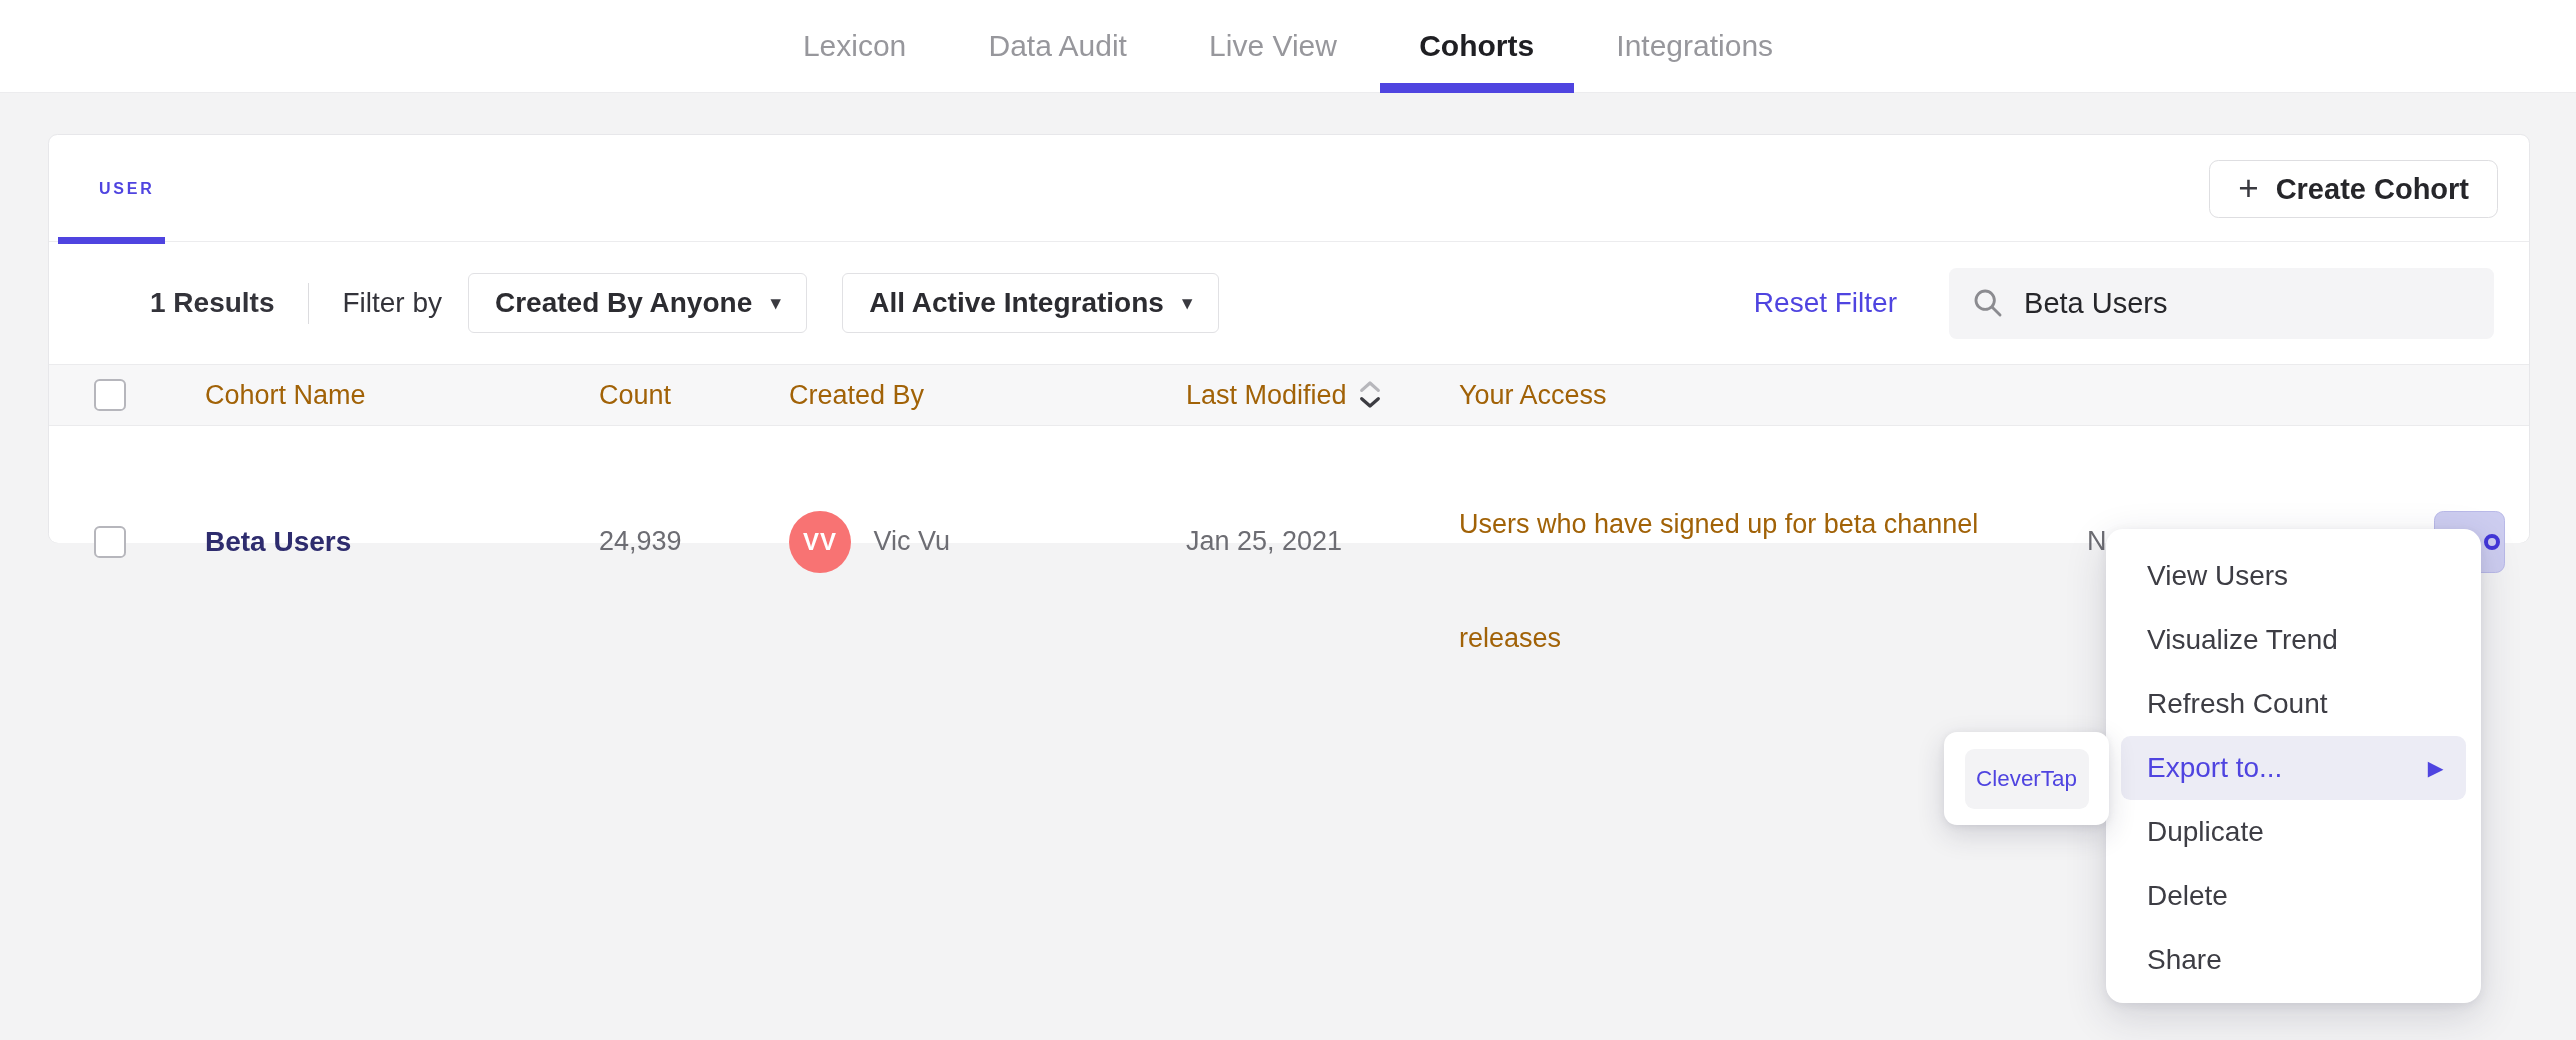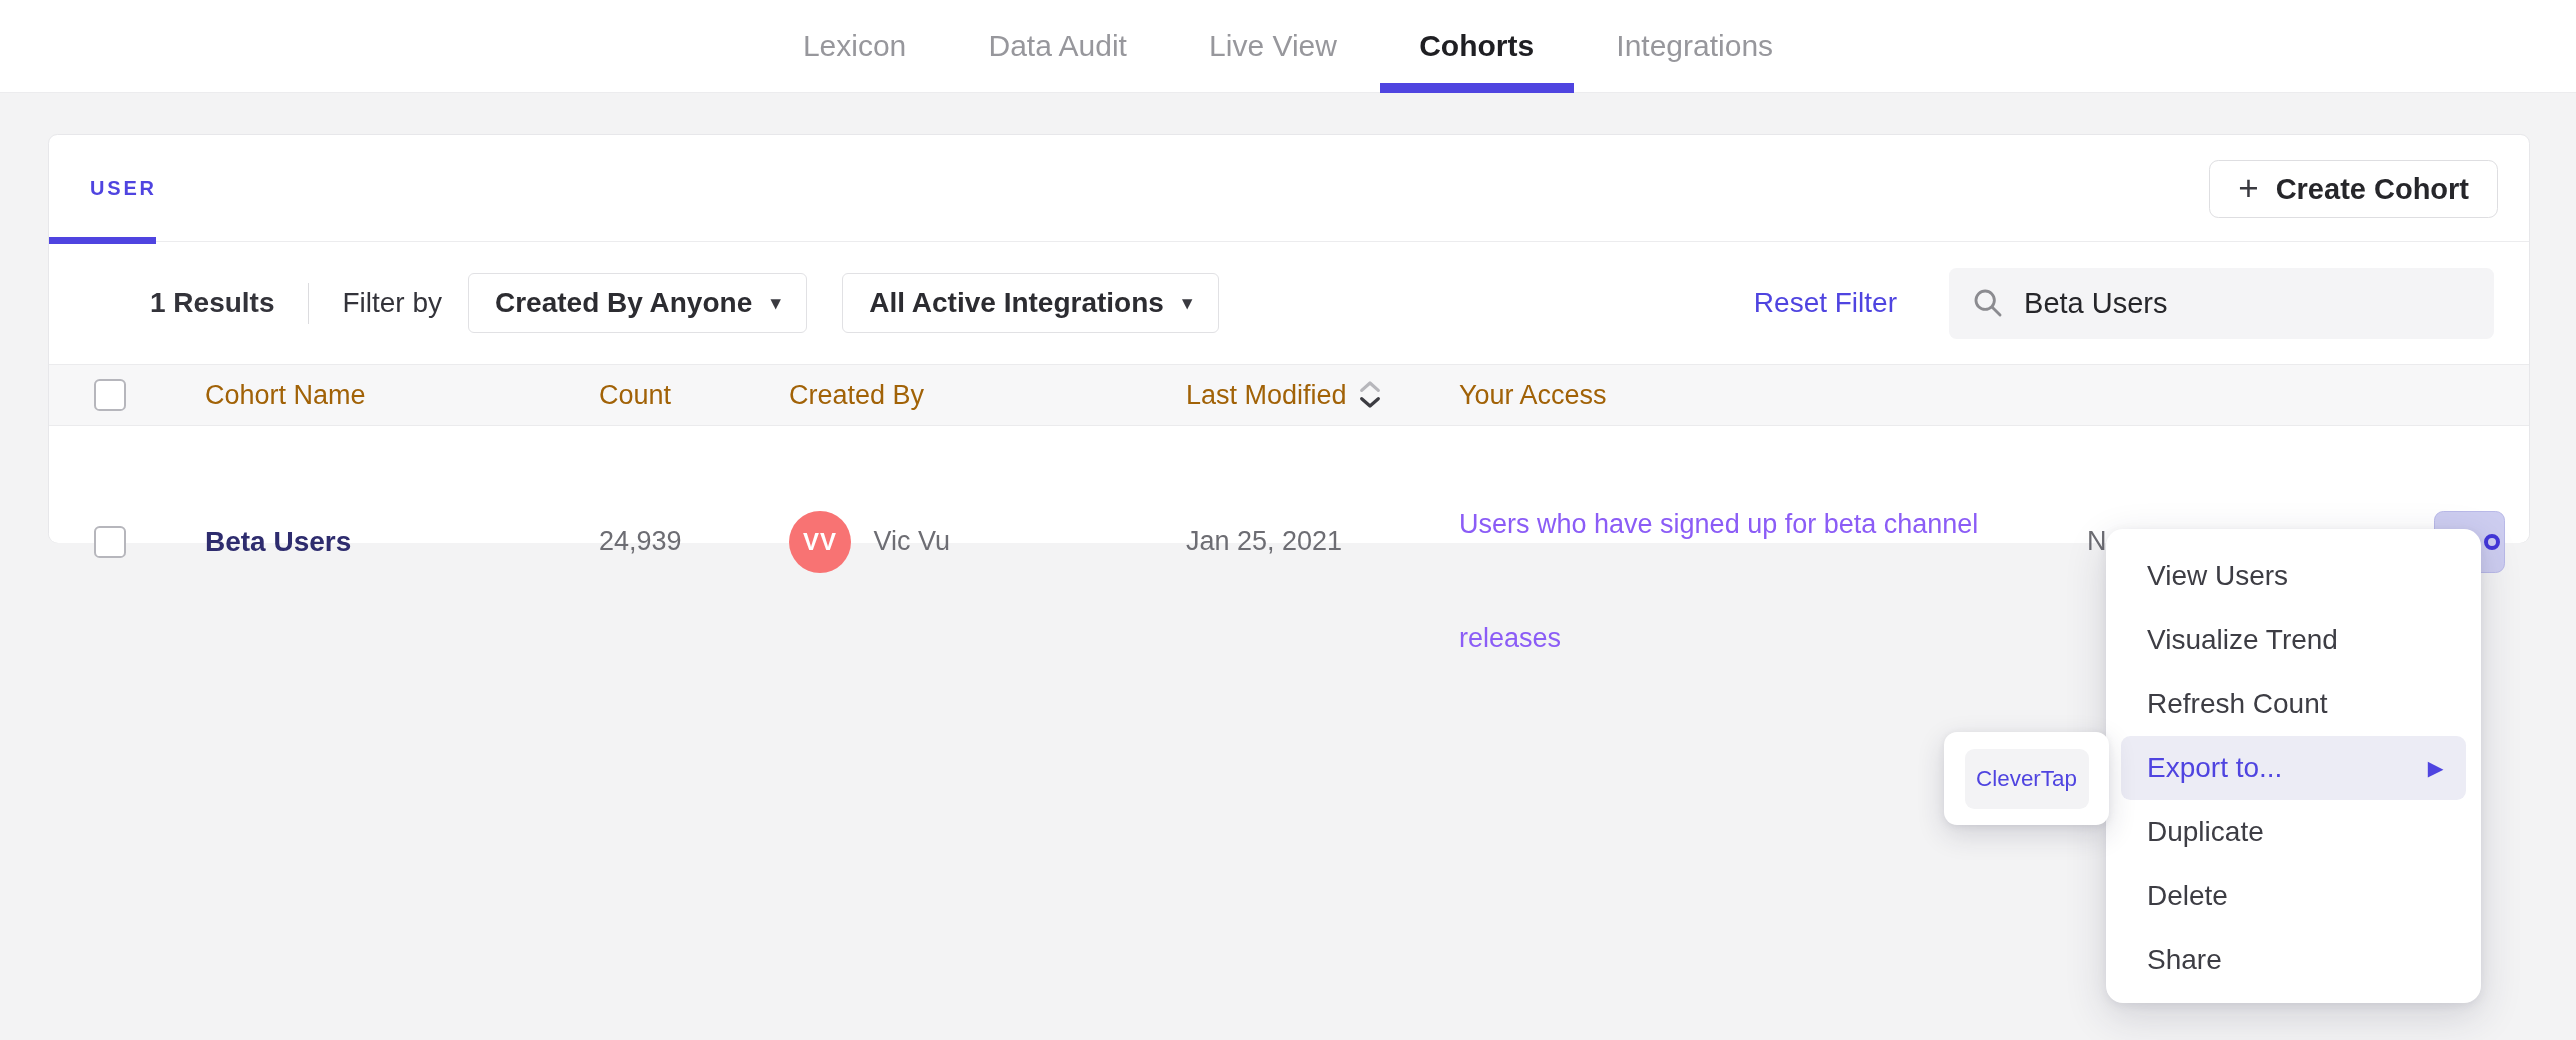--- a/index.html
+++ b/index.html
@@ -36,22 +36,22 @@
 
   
   .card{
     position:absolute;left:48px;top:134px;width:2482px;height:409px;
     background:#ffffff;border:0.9px solid #e7e7ea;border-radius:9.3px;
   }
   .card-tabs{
     position:relative;height:107px;border-bottom:1.9px solid #ececee;
   }
   .user-tab{
-    position:absolute;left:0;top:0;height:107px;display:flex;align-items:center;
-    padding:0 41px;color:var(--accent);font-size:20px;font-weight:700;
+    position:absolute;left:9px;top:0;height:107px;display:flex;align-items:center;
+    padding:0 41px;color:var(--accent);font-size:16px;font-weight:700;
     letter-spacing:2.8px;cursor:pointer;
   }
   .user-tab::after{
     content:"";position:absolute;left:0;bottom:-1.9px;width:107px;height:6.5px;
     background:var(--accent);
   }
   .create-btn{
     position:absolute;right:31px;top:25px;height:58px;
     display:flex;align-items:center;gap:17px;padding:0 28px;
     background:#ffffff;border:1.9px solid #dedee1;border-radius:9.3px;
@@ -106,21 +106,21 @@
   .checkbox{
     width:32px;height:32px;background:#fff;border:2.8px solid #b6b6bc;
     border-radius:5.6px;cursor:pointer;
   }
   .cohort-link{color:var(--cohort-link);font-weight:700;font-size:28px;cursor:pointer;}
   .avatar{
     width:62px;height:62px;border-radius:50%;background:var(--avatar-bg);
     color:#fff;font-size:24px;font-weight:700;display:flex;align-items:center;
     justify-content:center;margin-right:22.4px;letter-spacing:0.9px;flex:0 0 auto;
   }
-  .desc-cell span{display:block;line-height:37px;max-width:560px;color:#8b5cf6;margin-top:40px;}
+  .desc-cell span{display:block;line-height:37px;max-width:560px;color:#a16207;margin-top:40px;}
   .more-btn{
     width:71px;height:62px;border-radius:9.3px;background:var(--action-button-bg);
     border:1.9px solid #b9b9e8;display:flex;align-items:center;justify-content:center;
     gap:6.5px;cursor:pointer;
   }
   .more-btn i{
     width:16px;height:16px;border:4.7px solid #4236d8;border-radius:50%;
     display:block;background:transparent;
   }
 

